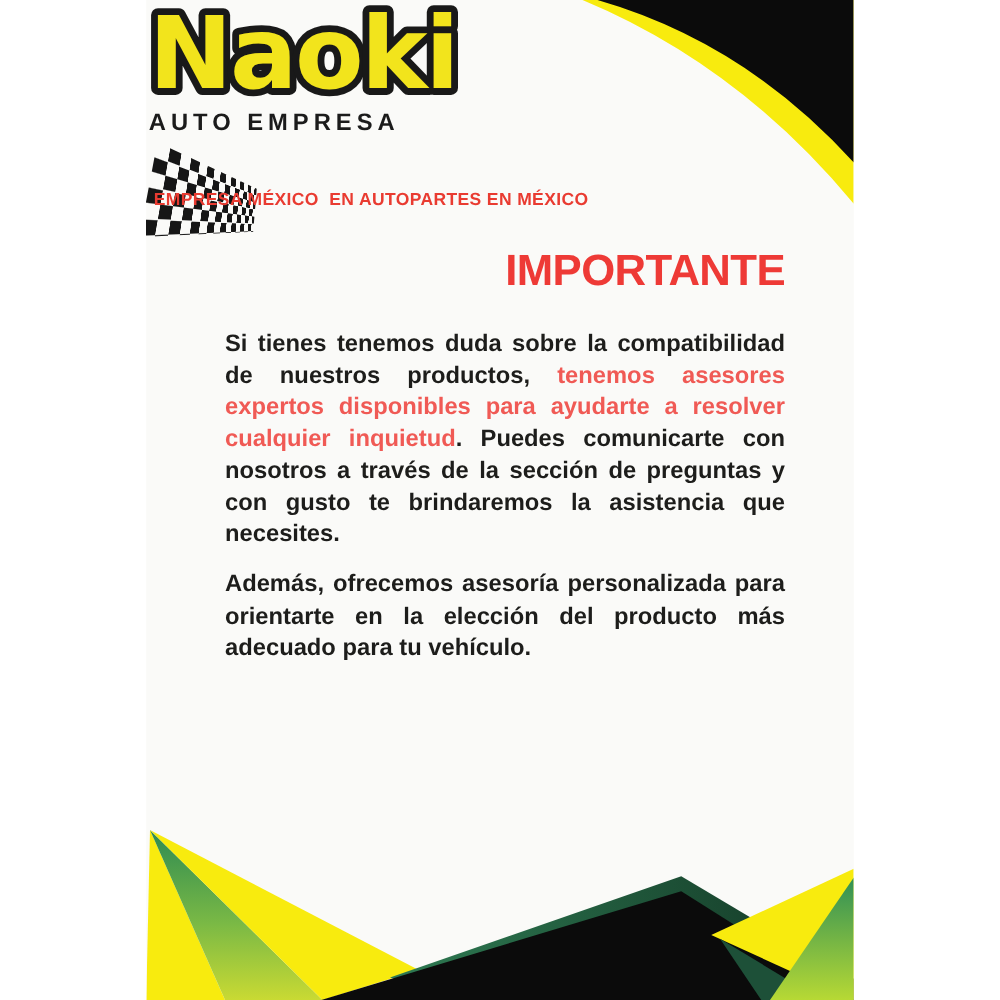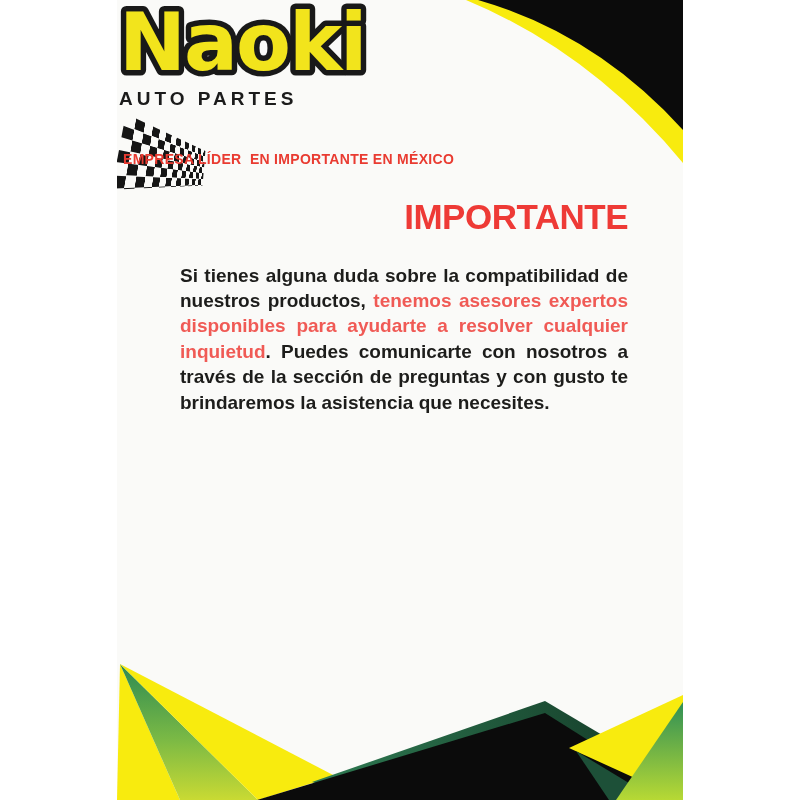--- a/index.html
+++ b/index.html
@@ -58,31 +58,32 @@
   <div class="sheet">
 
     <svg class="corner-svg" viewBox="0 0 566 170" preserveAspectRatio="none">
       <path d="M 349,0 Q 474,52 566,163 L 566,0 Z" fill="#f8eb0e"></path>
       <path d="M 361,0 Q 479,34 566,130 L 566,0 Z" fill="#0b0b0b"></path>
     </svg>
 
     <svg class="logo-svg" viewBox="0 0 300 100">
       <text x="6" y="76">Naoki</text>
     </svg>
-    <div class="logo-subtitle">AUTO PARTES</div>
+    <div class="logo-subtitle">AUTO EMPRESA</div>
 
     <div class="flag">
       <div class="flag-checks"></div>
     </div>
 
-    <div class="tagline">EMPRESA LÍDER  EN IMPORTANTE EN MÉXICO</div>
+    <div class="tagline">EMPRESA MÉXICO  EN AUTOPARTES EN MÉXICO</div>
 
     <div class="main-text">
       <h1 class="heading">IMPORTANTE</h1>
-      <p><span>Si tienes alguna duda sobre la compatibilidad de nuestros productos, </span><span class="hl">tenemos asesores expertos disponibles para ayudarte a resolver cualquier inquietud</span><span>. Puedes comunicarte con nosotros a través de la sección de preguntas y con gusto te brindaremos la asistencia que necesites.</span></p>
+      <p><span>Si tienes tenemos duda sobre la compatibilidad de nuestros productos, </span><span class="hl">tenemos asesores expertos disponibles para ayudarte a resolver cualquier inquietud</span><span>. Puedes comunicarte con nosotros a través de la sección de preguntas y con gusto te brindaremos la asistencia que necesites.</span></p>
+      <p>Además, ofrecemos asesoría personalizada para orientarte en la elección del producto más adecuado para tu vehículo.</p>
     </div>
 
     <svg class="bottom-svg" viewBox="0 0 566 145" preserveAspectRatio="none">
       <defs>
         <linearGradient id="gradL" x1="0" y1="0" x2="0" y2="1">
           <stop offset="0%" stop-color="#2d8a52"></stop>
           <stop offset="55%" stop-color="#7ab945"></stop>
           <stop offset="100%" stop-color="#c9da33"></stop>
         </linearGradient>
         <linearGradient id="gradDark" x1="0" y1="0" x2="1" y2="0">

